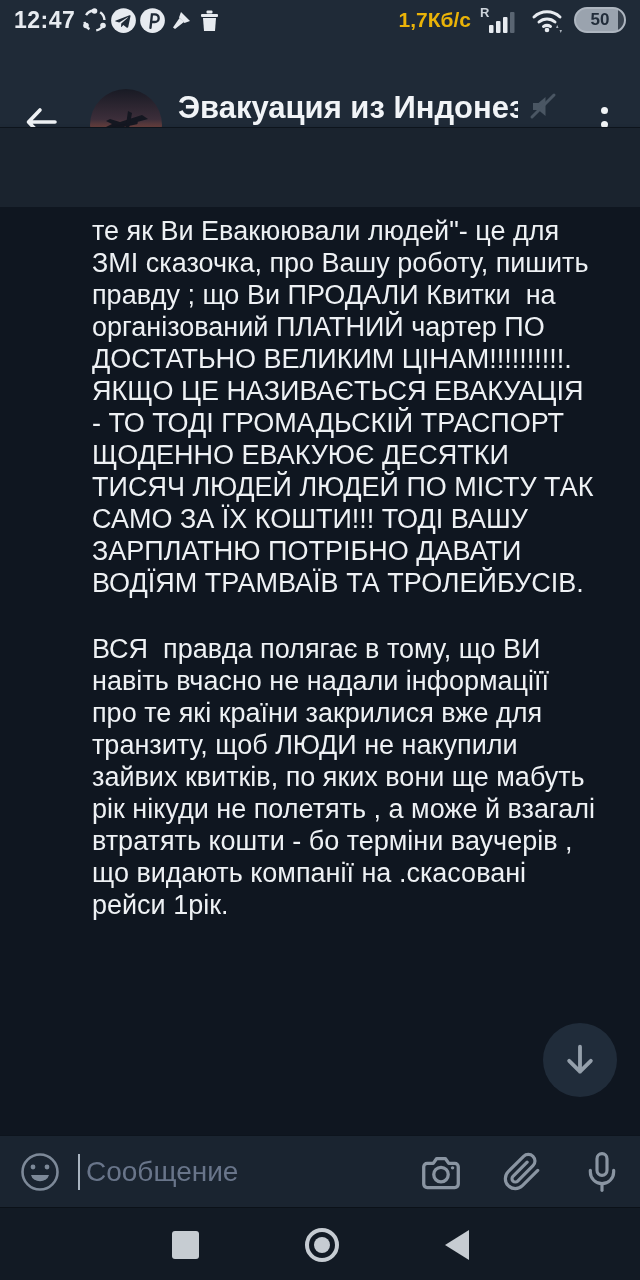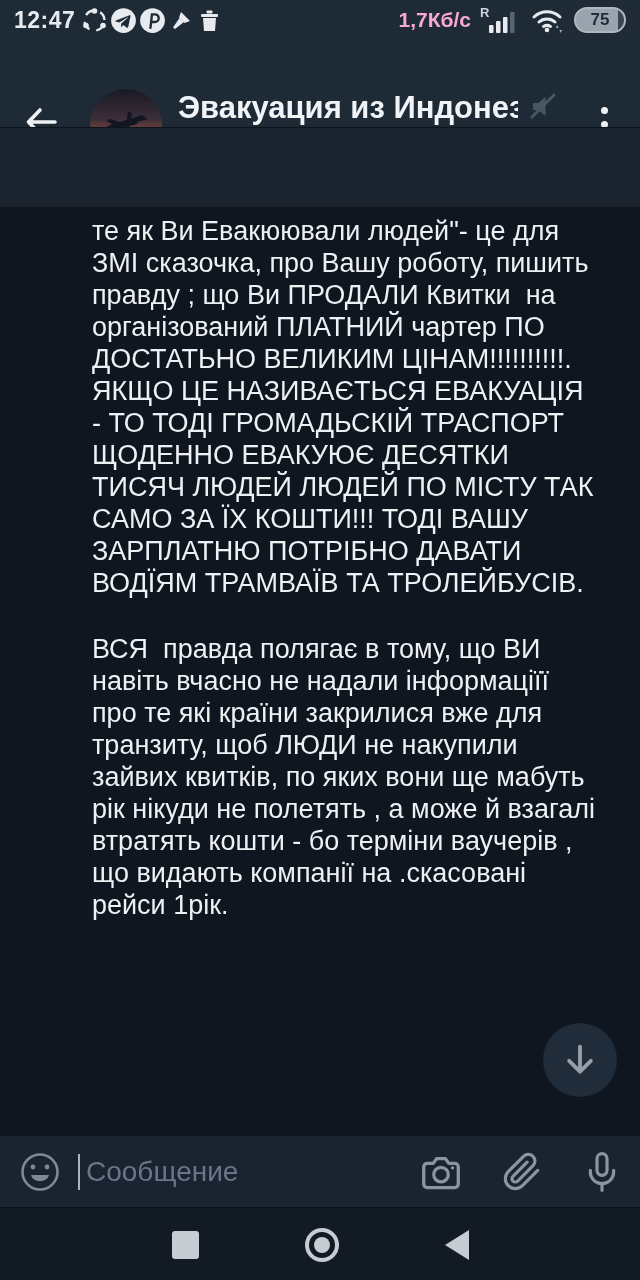--- a/index.html
+++ b/index.html
@@ -13,21 +13,21 @@
 
   
   .statusbar{
     top:0;left:0;right:0;height:40px;background:#1f2a37;
     display:flex;align-items:center;padding:0 14px;box-sizing:border-box;gap:2px;
     color:#e7ebf0;
   }
   .statusbar .time{font-size:23px;font-weight:bold;letter-spacing:.5px;margin-right:4px;}
   .statusbar svg{display:block;}
   .sb-right{margin-left:auto;display:flex;align-items:center;gap:9px;}
-  .net-speed{font-size:21px;font-weight:bold;color:#f9a8d4;}
+  .net-speed{font-size:21px;font-weight:bold;color:#eab308;}
   .signal{position:relative;width:42px;height:30px;}
   .signal .rtype{position:absolute;left:0;top:0;font-size:13px;font-weight:bold;color:#cdd4db;}
   .signal svg{position:absolute;left:9px;bottom:2px;}
   .battery{
     width:52px;height:26px;border:2px solid #aeb6c0;border-radius:14px;
     background:linear-gradient(90deg,#9aa3ae 87%,#3a4450 87%);
     display:flex;align-items:center;justify-content:center;box-sizing:border-box;
   }
   .battery span{font-size:17px;font-weight:bold;color:#222d3a;}
 
@@ -166,21 +166,21 @@
         <path d="M3 11 a19 19 0 0 1 26 0" fill="none" stroke="#e7ebf0" stroke-width="3" stroke-linecap="round"></path>
         <path d="M8 16 a12 12 0 0 1 16 0" fill="none" stroke="#e7ebf0" stroke-width="3" stroke-linecap="round"></path>
         <path d="M12.5 20.5 a6.5 6.5 0 0 1 7 0" fill="none" stroke="#e7ebf0" stroke-width="3" stroke-linecap="round"></path>
         <circle cx="16" cy="24" r="2.3" fill="#e7ebf0"></circle>
         <path d="M25 22 l2.5 0 -1.25 -3 z" fill="#aeb6bf"></path>
         <path d="M28.5 24 l2.5 0 -1.25 3 z" fill="#aeb6bf"></path>
       </svg>
     </span>
 
     <span class="battery">
-      <span>75</span>
+      <span>50</span>
     </span>
   </div>
 </div>
 
 <div class="abs header">
   <div class="abs back-btn">
     <svg width="42" height="42" viewBox="0 0 42 42">
       <path d="M36 21 H10 M21 9 L9.5 21 L21 33" fill="none" stroke="#eef1f4" stroke-width="3.6" stroke-linecap="round" stroke-linejoin="round"></path>
     </svg>
   </div>

